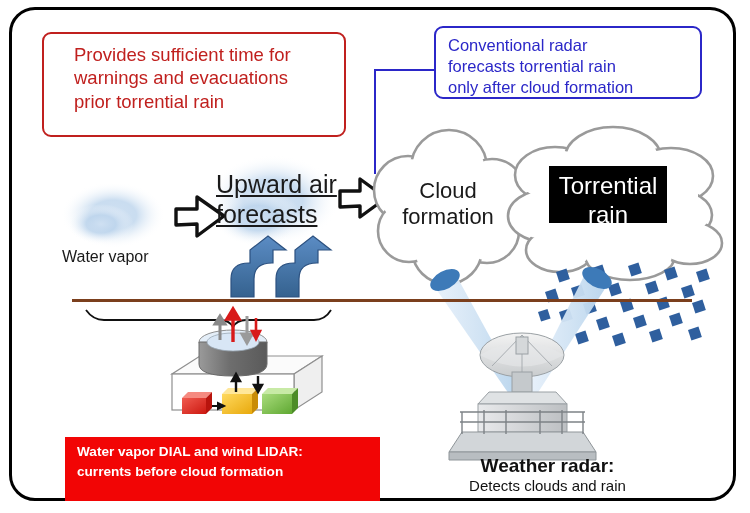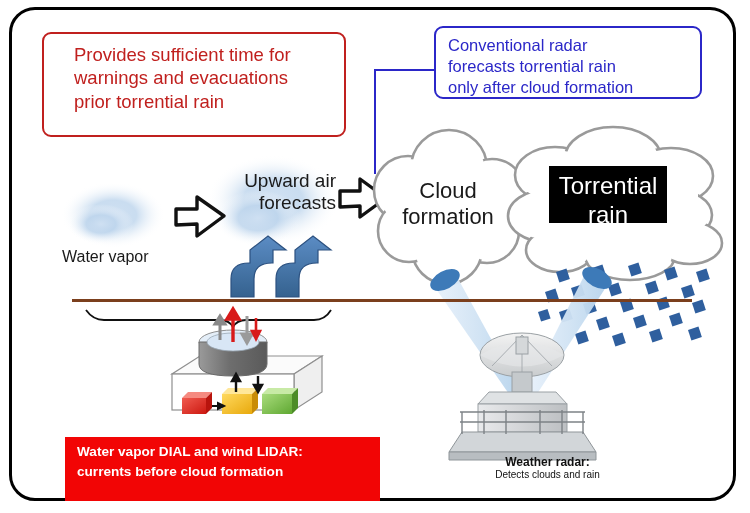--- a/index.html
+++ b/index.html
@@ -31,31 +31,31 @@
 
   
   .banner{position:absolute;left:65px;top:424px;width:315px;height:64px;
           background:#f20505;color:#ffffff;font-weight:bold;font-size:13.6px;
           line-height:1.45;padding:5px 12px 0 12px;box-sizing:border-box;margin-top:13px;}
   .banner div{white-space:nowrap;}
 
   
   .lbl{position:absolute;color:#1a1a1a;white-space:nowrap;}
   .lbl-watervapor{left:62px;top:248px;font-size:16px;}
-  .lbl-upward{left:216px;top:170px;font-size:19px;text-align:right;
-              width:120px;line-height:1.18;}
+  .lbl-upward{left:216px;top:170px;font-size:25px;text-align:left;
+              width:120px;line-height:1.18;text-decoration:underline;}
   .lbl-cloud{left:393px;top:178px;font-size:22px;text-align:center;
              width:110px;line-height:1.18;}
   .lbl-torrential{position:absolute;left:549px;top:166px;width:118px;height:57px;
                   background:#000000;color:#ffffff;font-size:24px;text-align:center;
                   line-height:1.2;padding-top:6px;box-sizing:border-box;}
   .cap{position:absolute;left:425px;top:455px;width:245px;text-align:center;
        color:#111;}
-  .cap .b{font-weight:bold;font-size:12px;}
-  .cap .n{font-size:10px;}
+  .cap .b{font-weight:bold;font-size:19px;}
+  .cap .n{font-size:15px;}
 
   
   .ground{position:absolute;left:72px;top:299px;width:620px;height:3px;
           background:#7b3f1d;}
 
   svg.ov{position:absolute;left:0;top:0;width:750px;height:513px;
          pointer-events:none;}
 </style>
 </head>
 <body>

